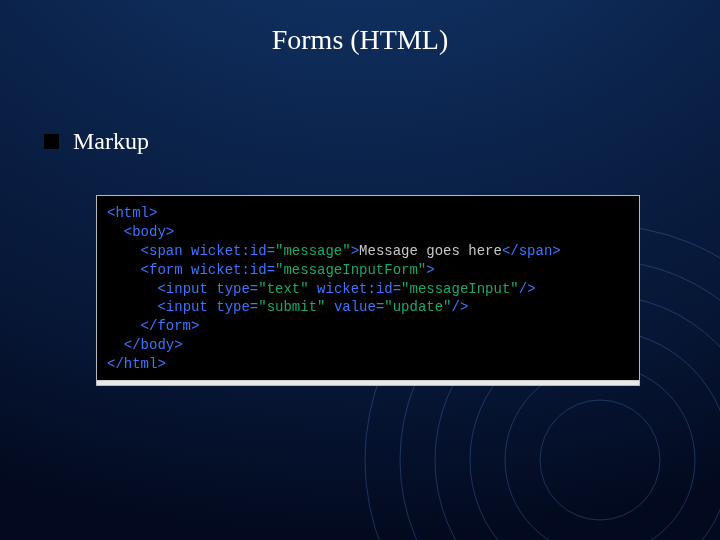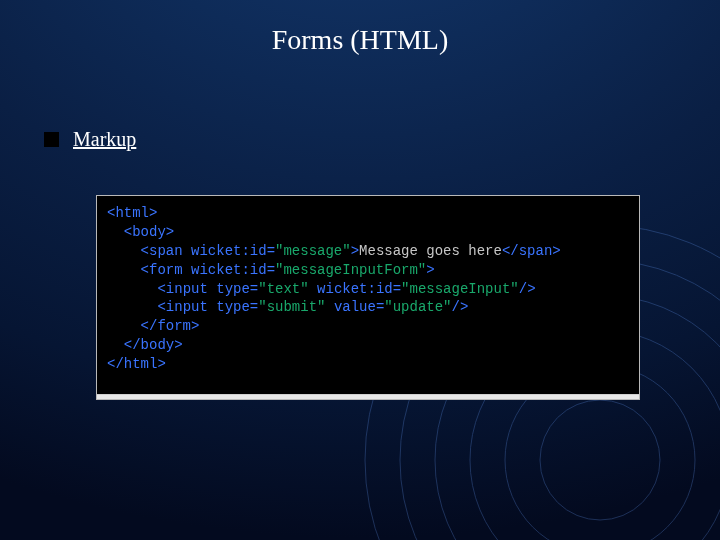--- a/index.html
+++ b/index.html
@@ -46,35 +46,34 @@
     align-items: center;
     gap: 14px;
   }
   .bullet {
     width: 15px;
     height: 15px;
     background: #000000;
     flex: 0 0 auto;
   }
   .bullet-text {
-    font-size: 20px;
+    font-size: 24px;
     color: #ffffff;
-    text-decoration: underline;
   }
   .code-wrap {
     position: absolute;
     left: 96px;
     top: 195px;
     width: 544px;
     box-sizing: border-box;
     border: 1px solid #b9b9b9;
   }
   .code-inner {
     background: #000000;
-    padding: 8px 10px 20px 10px;
+    padding: 8px 10px 6px 10px;
     border-bottom: 1px solid #d0d0d0;
     font-family: "Courier New", Courier, monospace;
     font-size: 14px;
     line-height: 1.35;
     white-space: pre;
     color: #cccccc;
   }
   .code-strip {
     height: 4px;
     background: #e8e8e8;

